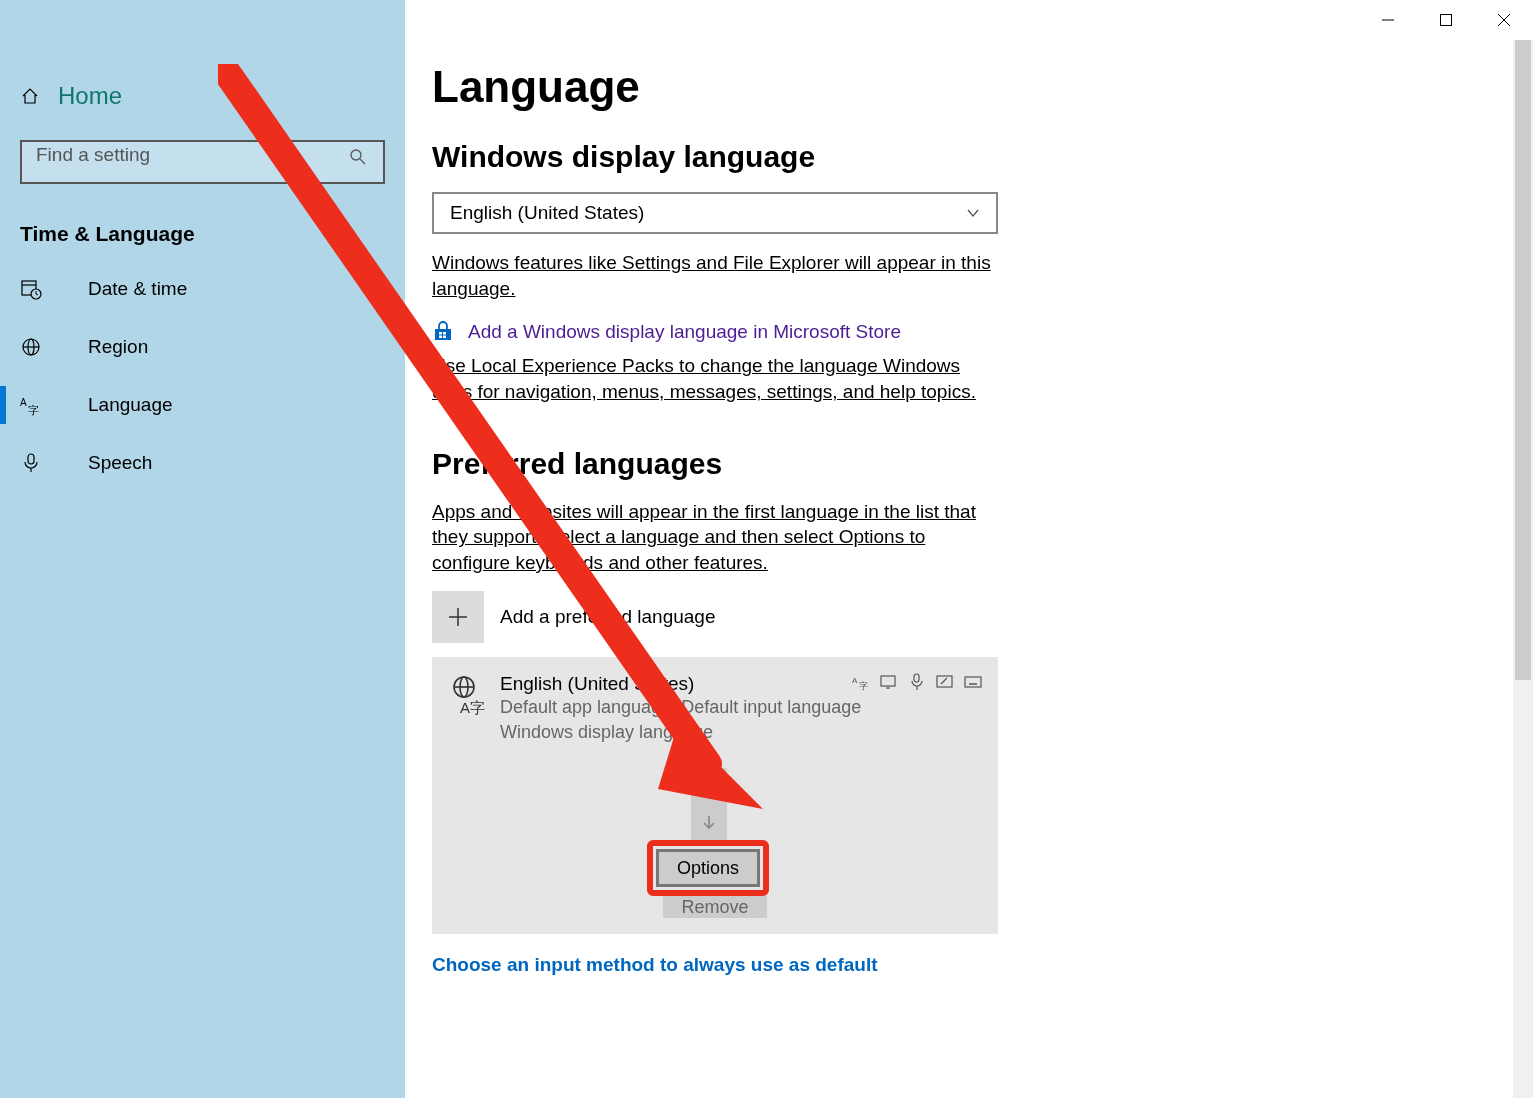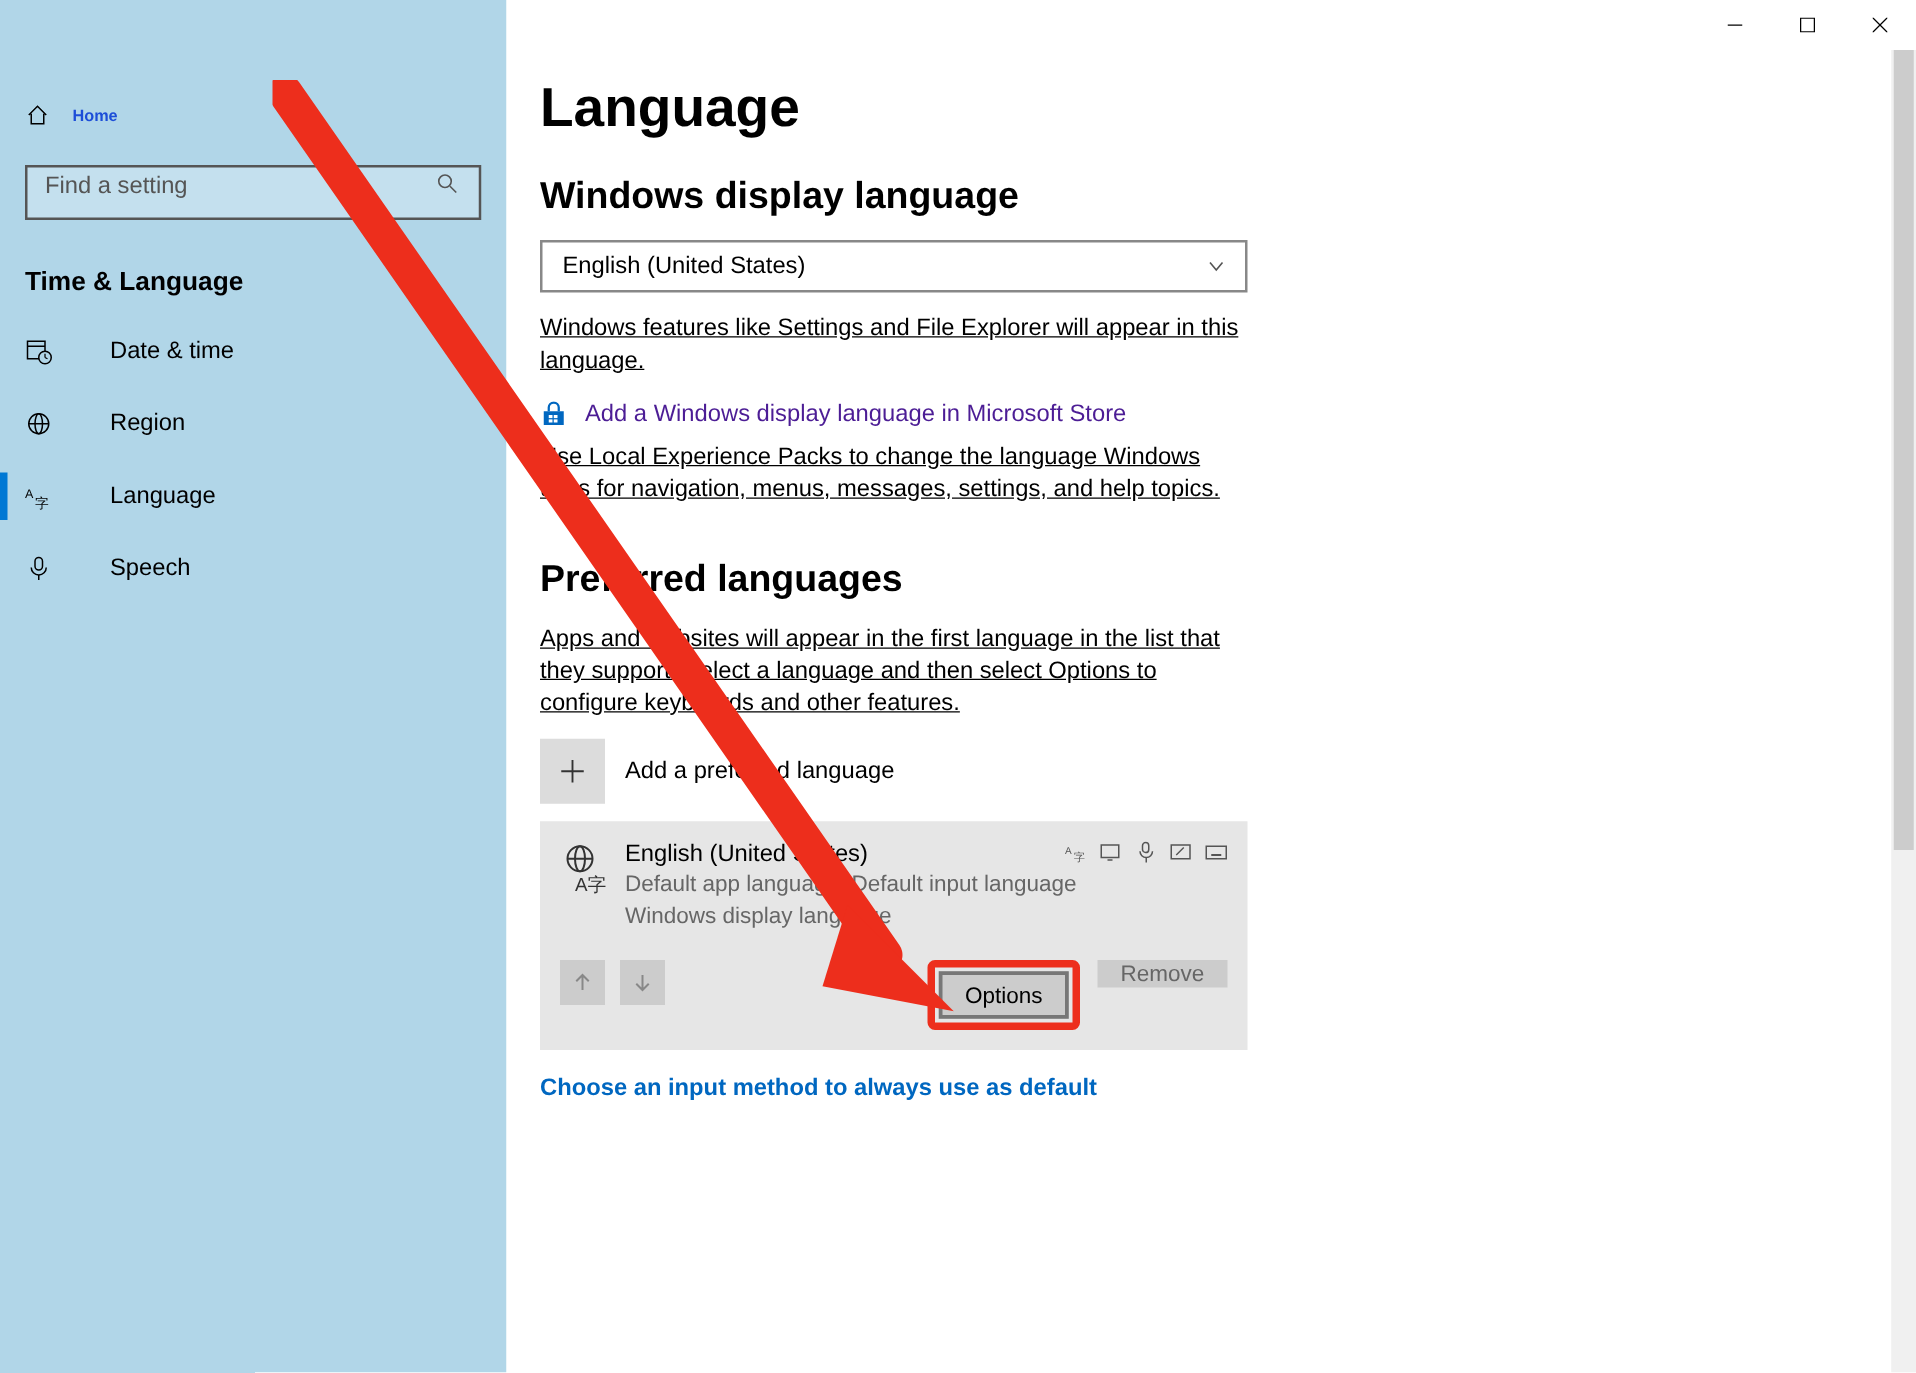--- a/index.html
+++ b/index.html
@@ -5,23 +5,23 @@
   * { box-sizing: border-box; margin: 0; padding: 0; font-family: "Segoe UI", -apple-system, sans-serif; }
   body { width: 1533px; height: 1098px; background: #fff; position: relative; overflow: hidden; }
 
   .titlebar { position: absolute; top: 0; left: 0; right: 0; height: 40px; display: flex; align-items: center; }
   .titlebar .back { width: 40px; height: 40px; display: flex; align-items: center; justify-content: center; margin-left: 12px; }
   .titlebar .title { font-size: 15px; margin-left: 28px; color: #000; }
   .titlebar .controls { position: absolute; right: 0; top: 0; display: flex; }
   .titlebar .controls .ctrl { width: 58px; height: 40px; display: flex; align-items: center; justify-content: center; }
 
   .sidebar { position: absolute; left: 0; top: 0; width: 405px; height: 100%; background: #b1d6e8; padding-top: 60px; }
-  .sidebar .home { display: flex; align-items: center; padding: 12px 20px; font-size: 13px; color: #1d4ed8; margin-top: 10px; font-weight: bold; }
+  .sidebar .home { display: flex; align-items: center; padding: 12px 20px; font-size: 24px; color: #0f766e; margin-top: 10px; }
   .sidebar .home .icon { width: 20px; margin-right: 18px; display:flex; }
-  .sidebar .search { margin: 18px 20px 0 20px; height: 44px; border: 2px solid #555; background: rgba(255,255,255,0.25); display: flex; align-items: flex-start; padding: 4px 14px; }
+  .sidebar .search { margin: 18px 20px 0 20px; height: 44px; border: 2px solid #555; background: rgba(255,255,255,0.25); display: flex; align-items: flex-end; padding: 16px 14px; }
   .sidebar .search input { border: none; background: transparent; font-size: 19px; flex: 1; outline: none; color: #333; }
   .sidebar .search input::placeholder { color: #555; }
   .sidebar .search .sicon { width: 20px; display:flex; }
   .sidebar .group { font-size: 21px; font-weight: 600; padding: 10px 20px; margin-top: 28px; color: #000; }
   .sidebar .navitem { display: flex; align-items: center; padding: 14px 20px; font-size: 19px; color: #000; position: relative; margin-top: 8px; gap: 28px; }
   .sidebar .navitem .icon { width: 22px; margin-right: 18px; display:flex; }
   .sidebar .navitem.active::before { content: ""; position: absolute; left: 0; top: 6px; bottom: 6px; width: 6px; background: #0078d4; }
 
   .main { position: absolute; left: 432px; top: 62px; right: 40px; }
   .main h1 { font-size: 44px; font-weight: 600; color: #000; margin-bottom: 28px; }
@@ -35,21 +35,21 @@
   .main .addlang { display: flex; align-items: center; margin-top: 16px; }
   .main .addlang .plus { width: 52px; height: 52px; background: #dcdcdc; display: flex; align-items: center; justify-content: center; margin-right: 16px; font-size: 26px; color: #333; }
   .main .addlang .txt { font-size: 19px; }
   .langcard { width: 566px; background: #e6e6e6; margin-top: 14px; padding: 16px; position: relative; }
   .langcard .top { display: flex; }
   .langcard .langicon { width: 44px; margin-right: 8px; display:flex; }
   .langcard .name { font-size: 19px; color: #000; }
   .langcard .desc { font-size: 18px; color: #666; line-height: 1.35; }
   .langcard .featicons { position: absolute; right: 16px; top: 16px; display: flex; gap: 10px; }
   .langcard .featicons .fi { width: 18px; height: 18px; display:flex; }
-  .langcard .bottom { display: flex; margin-top: 24px; align-items: flex-start; }
+  .langcard .bottom { display: flex; margin-top: 24px; align-items: center; flex-direction: column; }
   .langcard .arrowbtn { width: 36px; height: 36px; background: #ccc; display: flex; align-items: center; justify-content: center; margin-right: 12px; }
   .langcard .spacer { flex: 1; }
   .langcard .optbtn { width: 104px; height: 38px; background: #ccc; border: 3px solid #777; display: flex; align-items: center; justify-content: center; font-size: 18px; }
   .langcard .optwrap { border: 6px solid #ed2e1c; padding: 3px; border-radius: 6px; margin-right: 14px; }
   .langcard .rembtn { width: 104px; height: 22px; background: #ccc; display: flex; align-items: center; justify-content: center; font-size: 18px; color: #666; }
   .linkblue { color: #0067c0; font-size: 19px; margin-top: 20px; display: block; font-weight: bold; }
 
   .scrollbar { position: absolute; right: 0; top: 40px; width: 20px; bottom: 0; background: #f0f0f0; }
   .scrollbar .thumb { position: absolute; left: 2px; right: 2px; top: 0; height: 640px; background: #ccc; }
 

